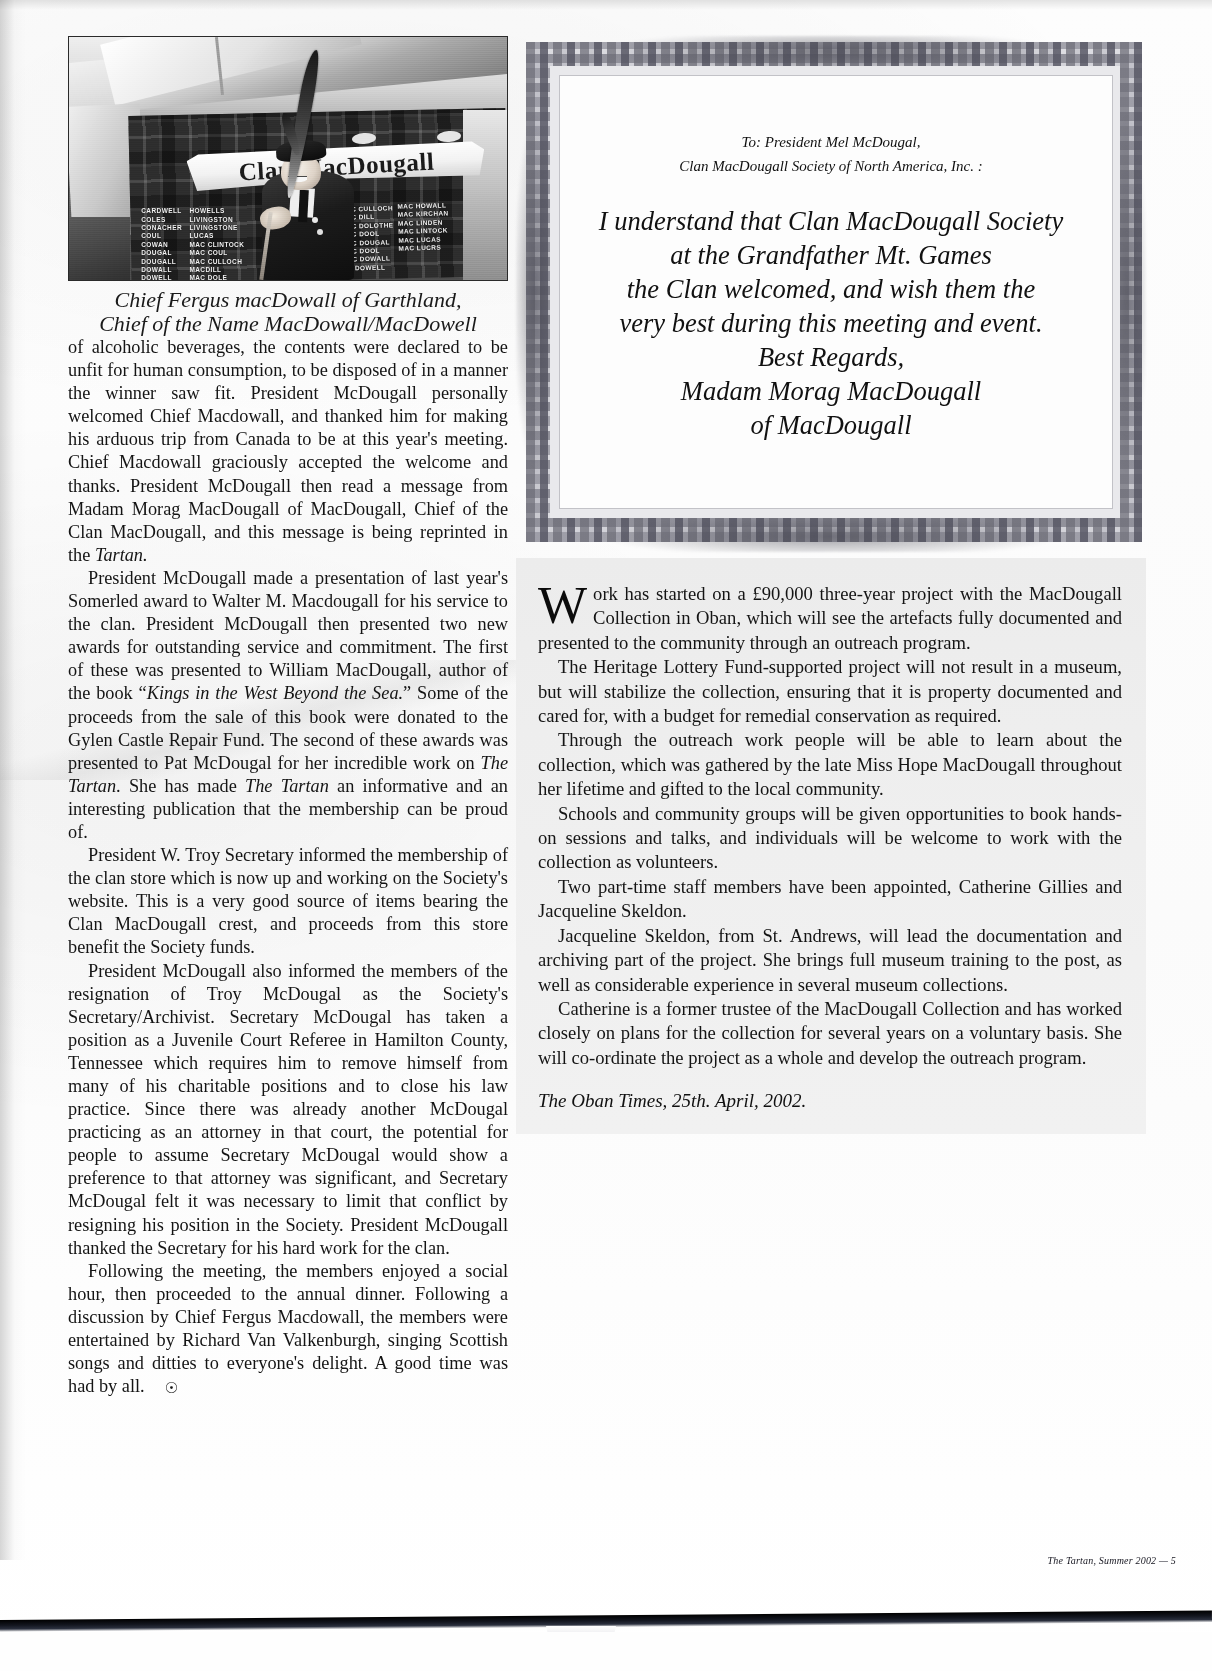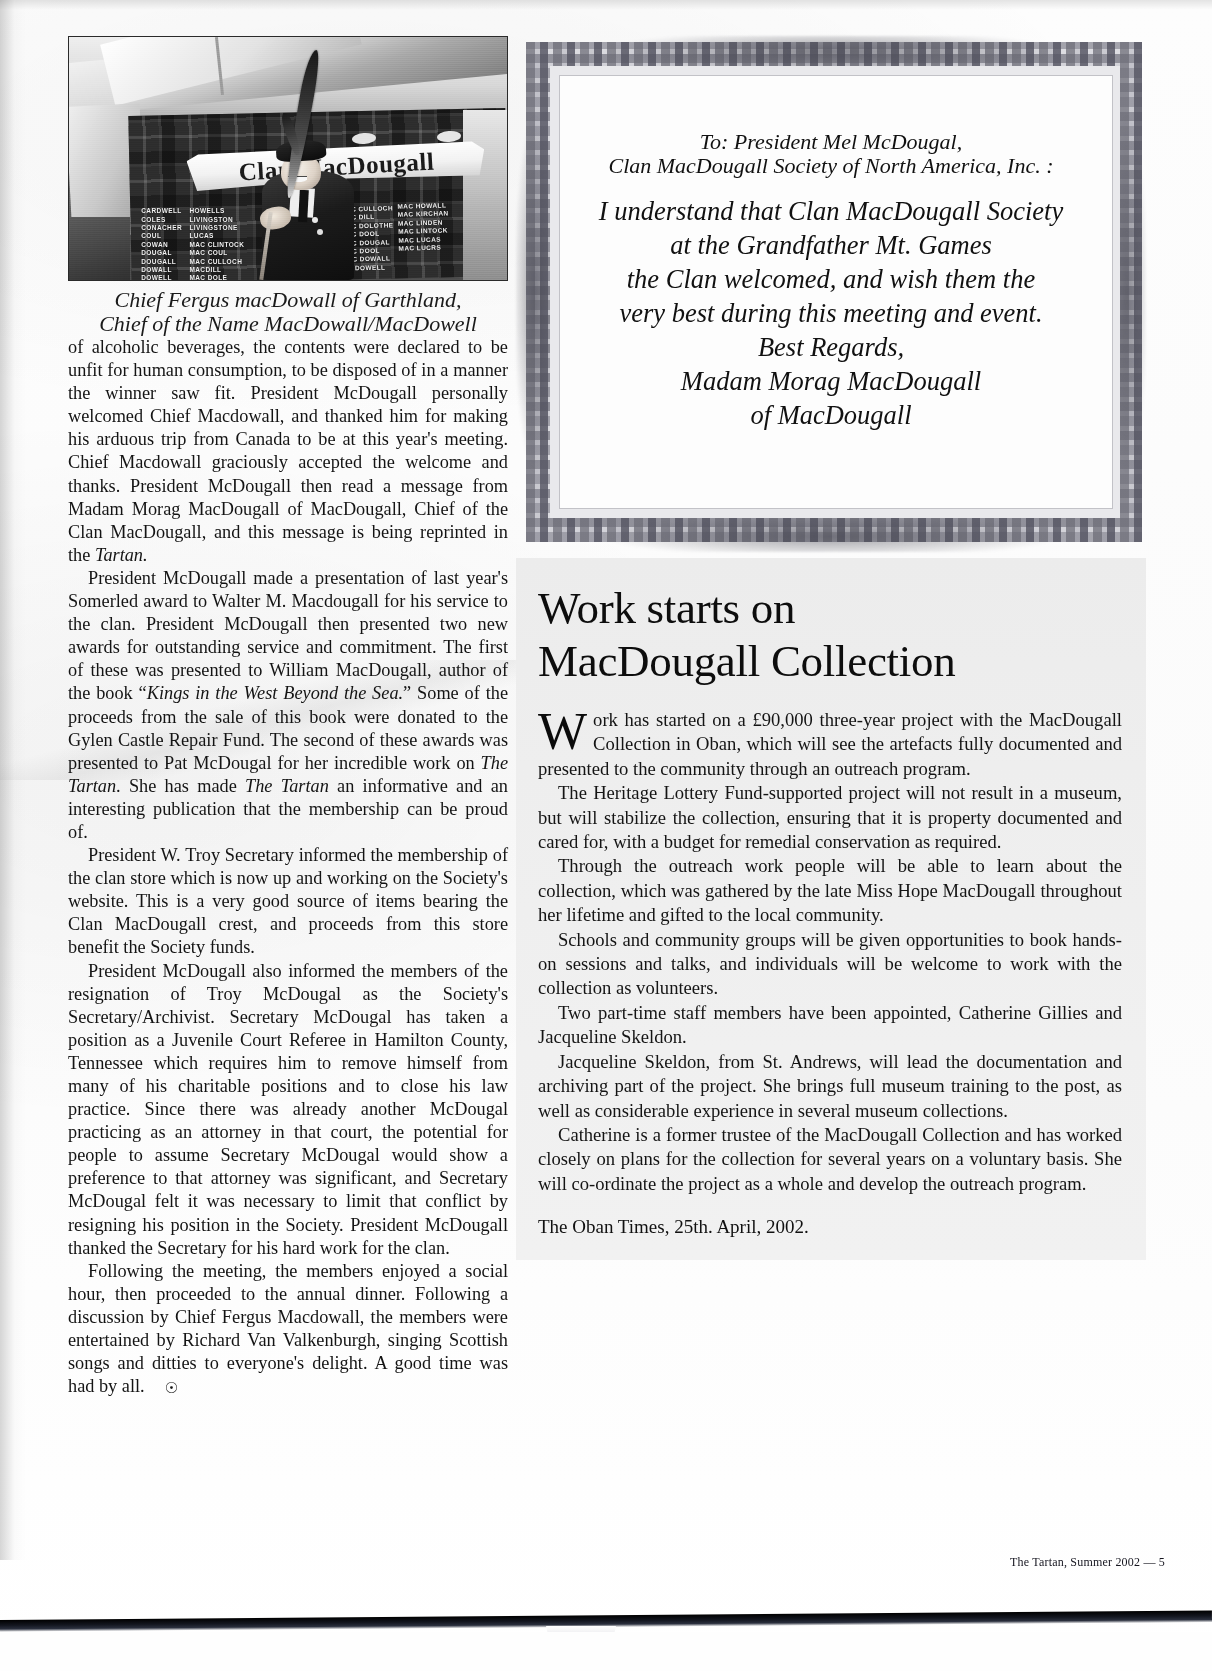--- a/index.html
+++ b/index.html
@@ -305,23 +305,23 @@
     box-shadow: 0 0 0 1px rgba(190,190,195,0.9);
   }
   .qf-text {
     position: relative;
     text-align: center;
     font-style: italic;
     color: #111;
     padding: 48px 26px 0 26px;
   }
   .qf-to {
-    font-size: 22px;
+    font-size: 15px;
     line-height: 24px;
-    margin-bottom: 16px;
+    margin-bottom: 26px;
   }
   .qf-body {
     font-size: 26.5px;
     line-height: 34px;
   }
   .qf-body .sig { display: block; }
 
   
   .article {
     position: relative;
@@ -342,31 +342,33 @@
   .dropcap-para { position: relative; }
   .dropcap {
     float: left;
     font-size: 52px;
     line-height: 42px;
     padding: 3px 6px 0 0;
     font-weight: normal;
     color: #0b0b0b;
   }
   .article-source {
+    font-style: italic;
     font-size: 19px;
     margin-top: 20px;
     color: #111;
   }
 
   
   .page-footer {
     position: absolute;
-    right: 47px;
+    right: 36px;
     top: 1555px;
-    font-size: 12px;
+    font-style: italic;
+    font-size: 10px;
     color: #15151f;
     letter-spacing: 0.2px;
   }
 </style>
 </head>
 <body>
 
 <div id="page">
 
   <div class="scan-top-edge"></div>
@@ -469,24 +471,20 @@
             <div class="sig">the Clan welcomed, and wish them the</div>
             <div class="sig">very best during this meeting and event.</div>
             <div class="sig">Best Regards,</div>
             <div class="sig">Madam Morag MacDougall</div>
             <div class="sig">of MacDougall</div>
           </div>
       </div>
     </div>
 
     <div class="article">
-      <h1 class="article-head">
-        <span>Work starts on</span><br>
-        <span>MacDougall Collection</span>
-      </h1>
 
       <div class="bodytext">
         <p class="dropcap-para"><span class="dropcap">W</span><span>ork has started on a £90,000 three-year project with the MacDougall Collection in Oban, which will see the artefacts fully documented and presented to the community through an outreach program.</span></p>
         <div id="article-paras">
             <p class="indent">The Heritage Lottery Fund-supported project will not result in a museum, but will stabilize the collection, ensuring that it is property documented and cared for, with a budget for remedial conservation as required.</p>
             <p class="indent">Through the outreach work people will be able to learn about the collection, which was gathered by the late Miss Hope MacDougall throughout her lifetime and gifted to the local community.</p>
             <p class="indent">Schools and community groups will be given opportunities to book hands-on sessions and talks, and individuals will be welcome to work with the collection as volunteers.</p>
             <p class="indent">Two part-time staff members have been appointed, Catherine Gillies and Jacqueline Skeldon.</p>
             <p class="indent">Jacqueline Skeldon, from St. Andrews, will lead the documentation and archiving part of the project. She brings full museum training to the post, as well as considerable experience in several museum collections.</p>
             <p class="indent">Catherine is a former trustee of the MacDougall Collection and has worked closely on plans for the collection for several years on a voluntary basis. She will co-ordinate the project as a whole and develop the outreach program.</p>

